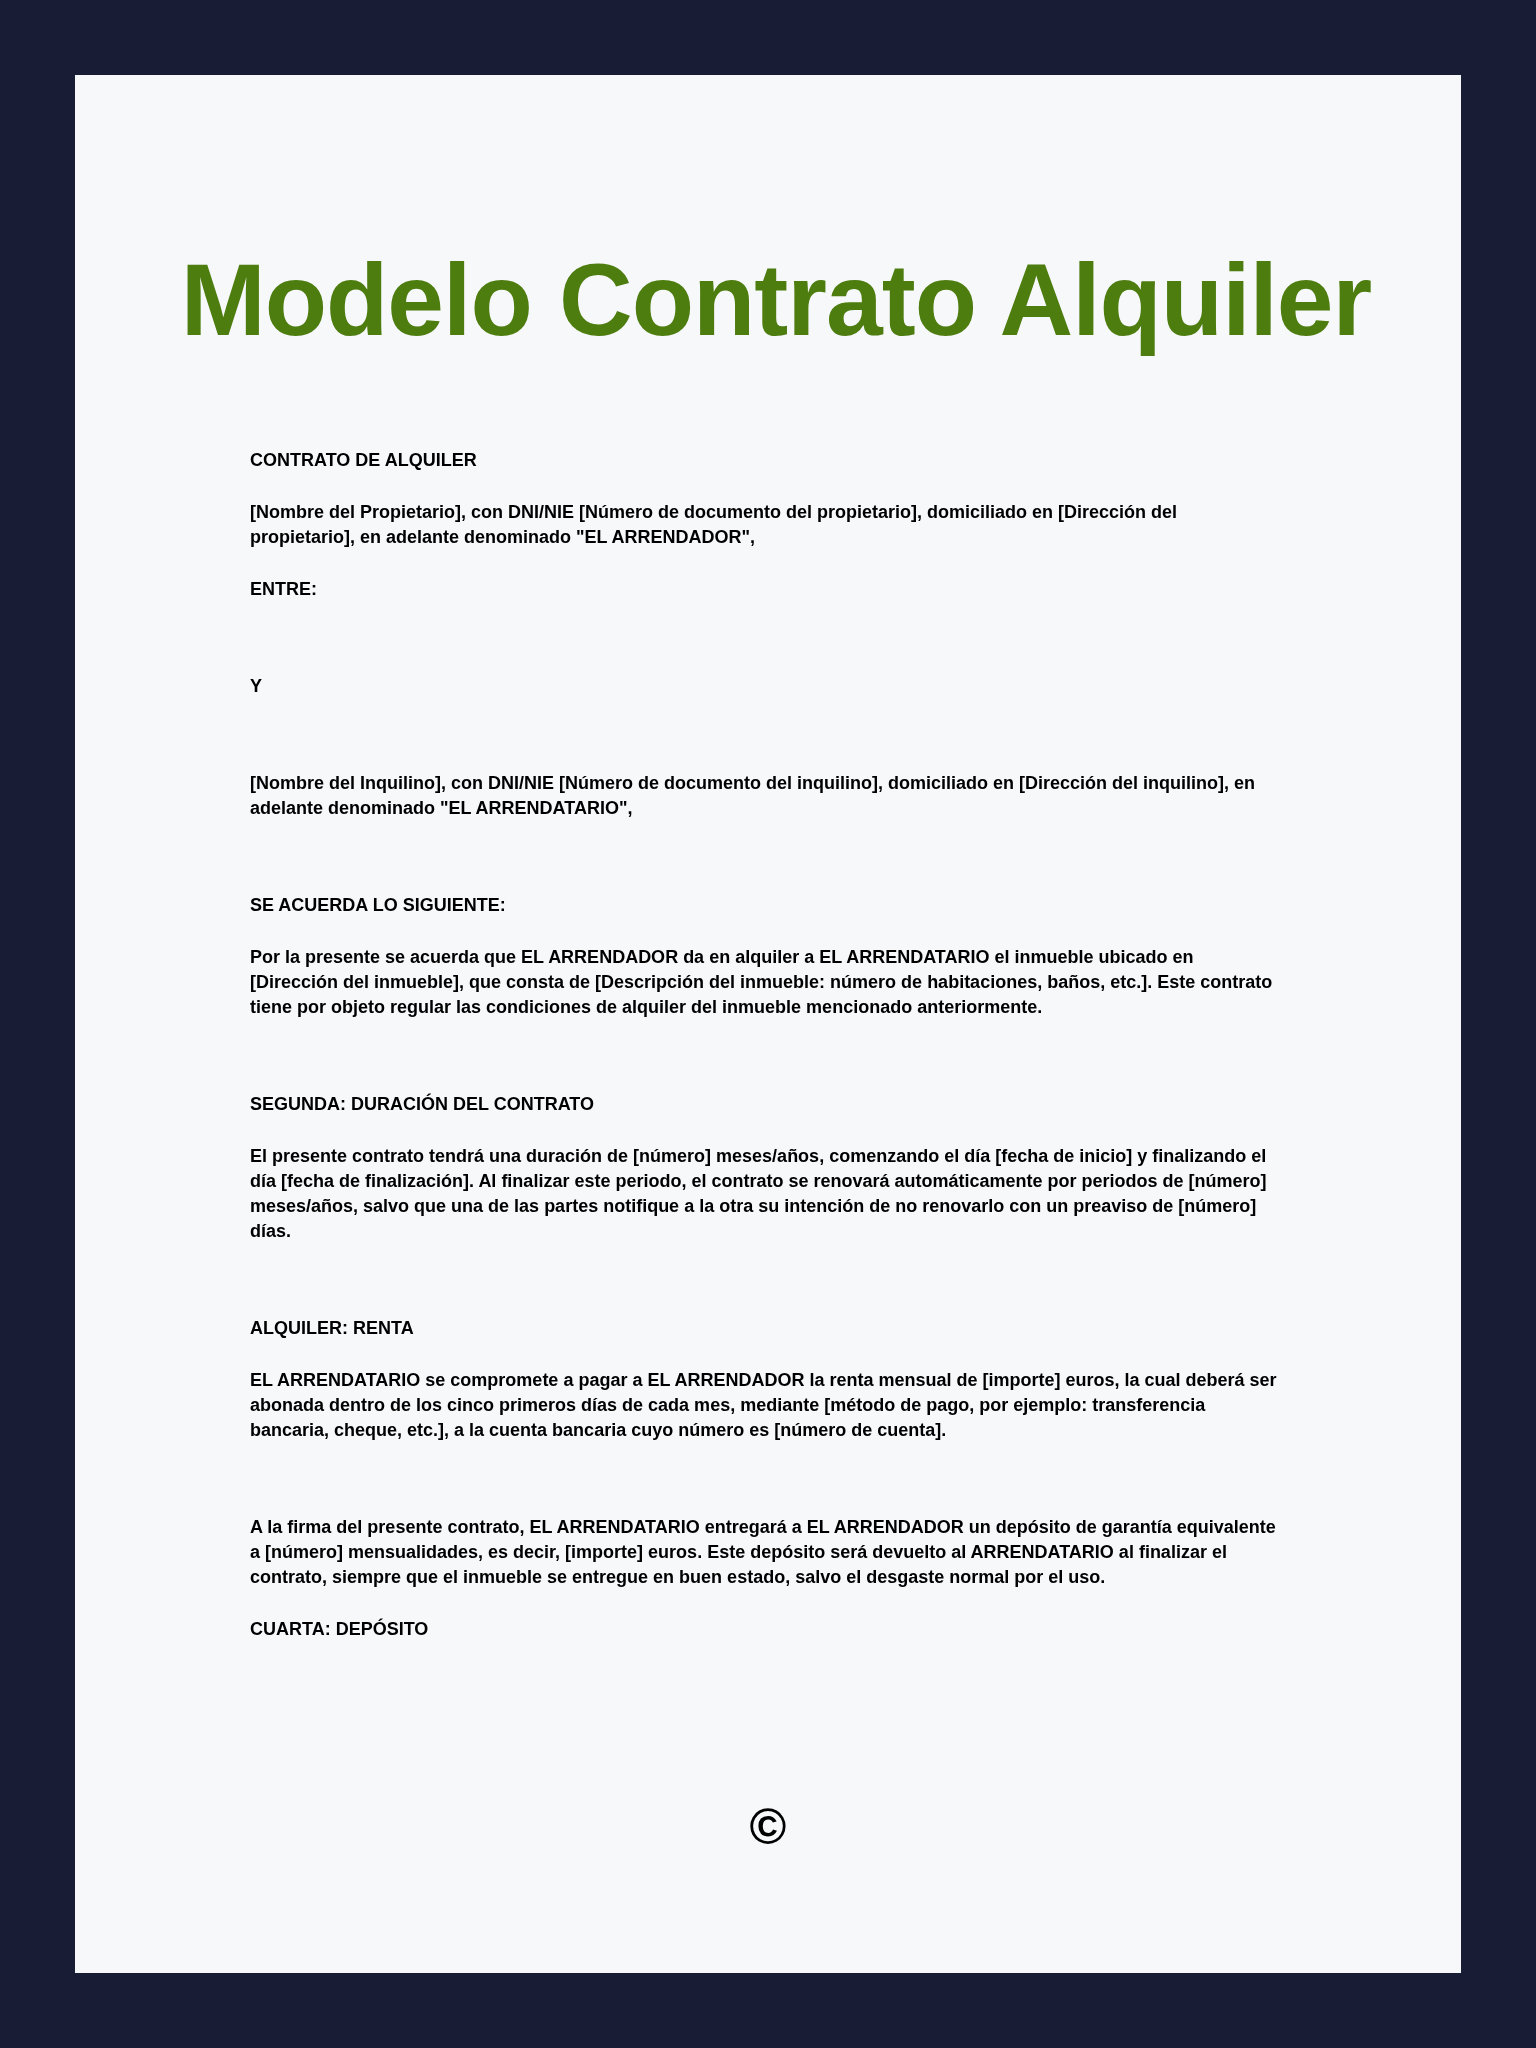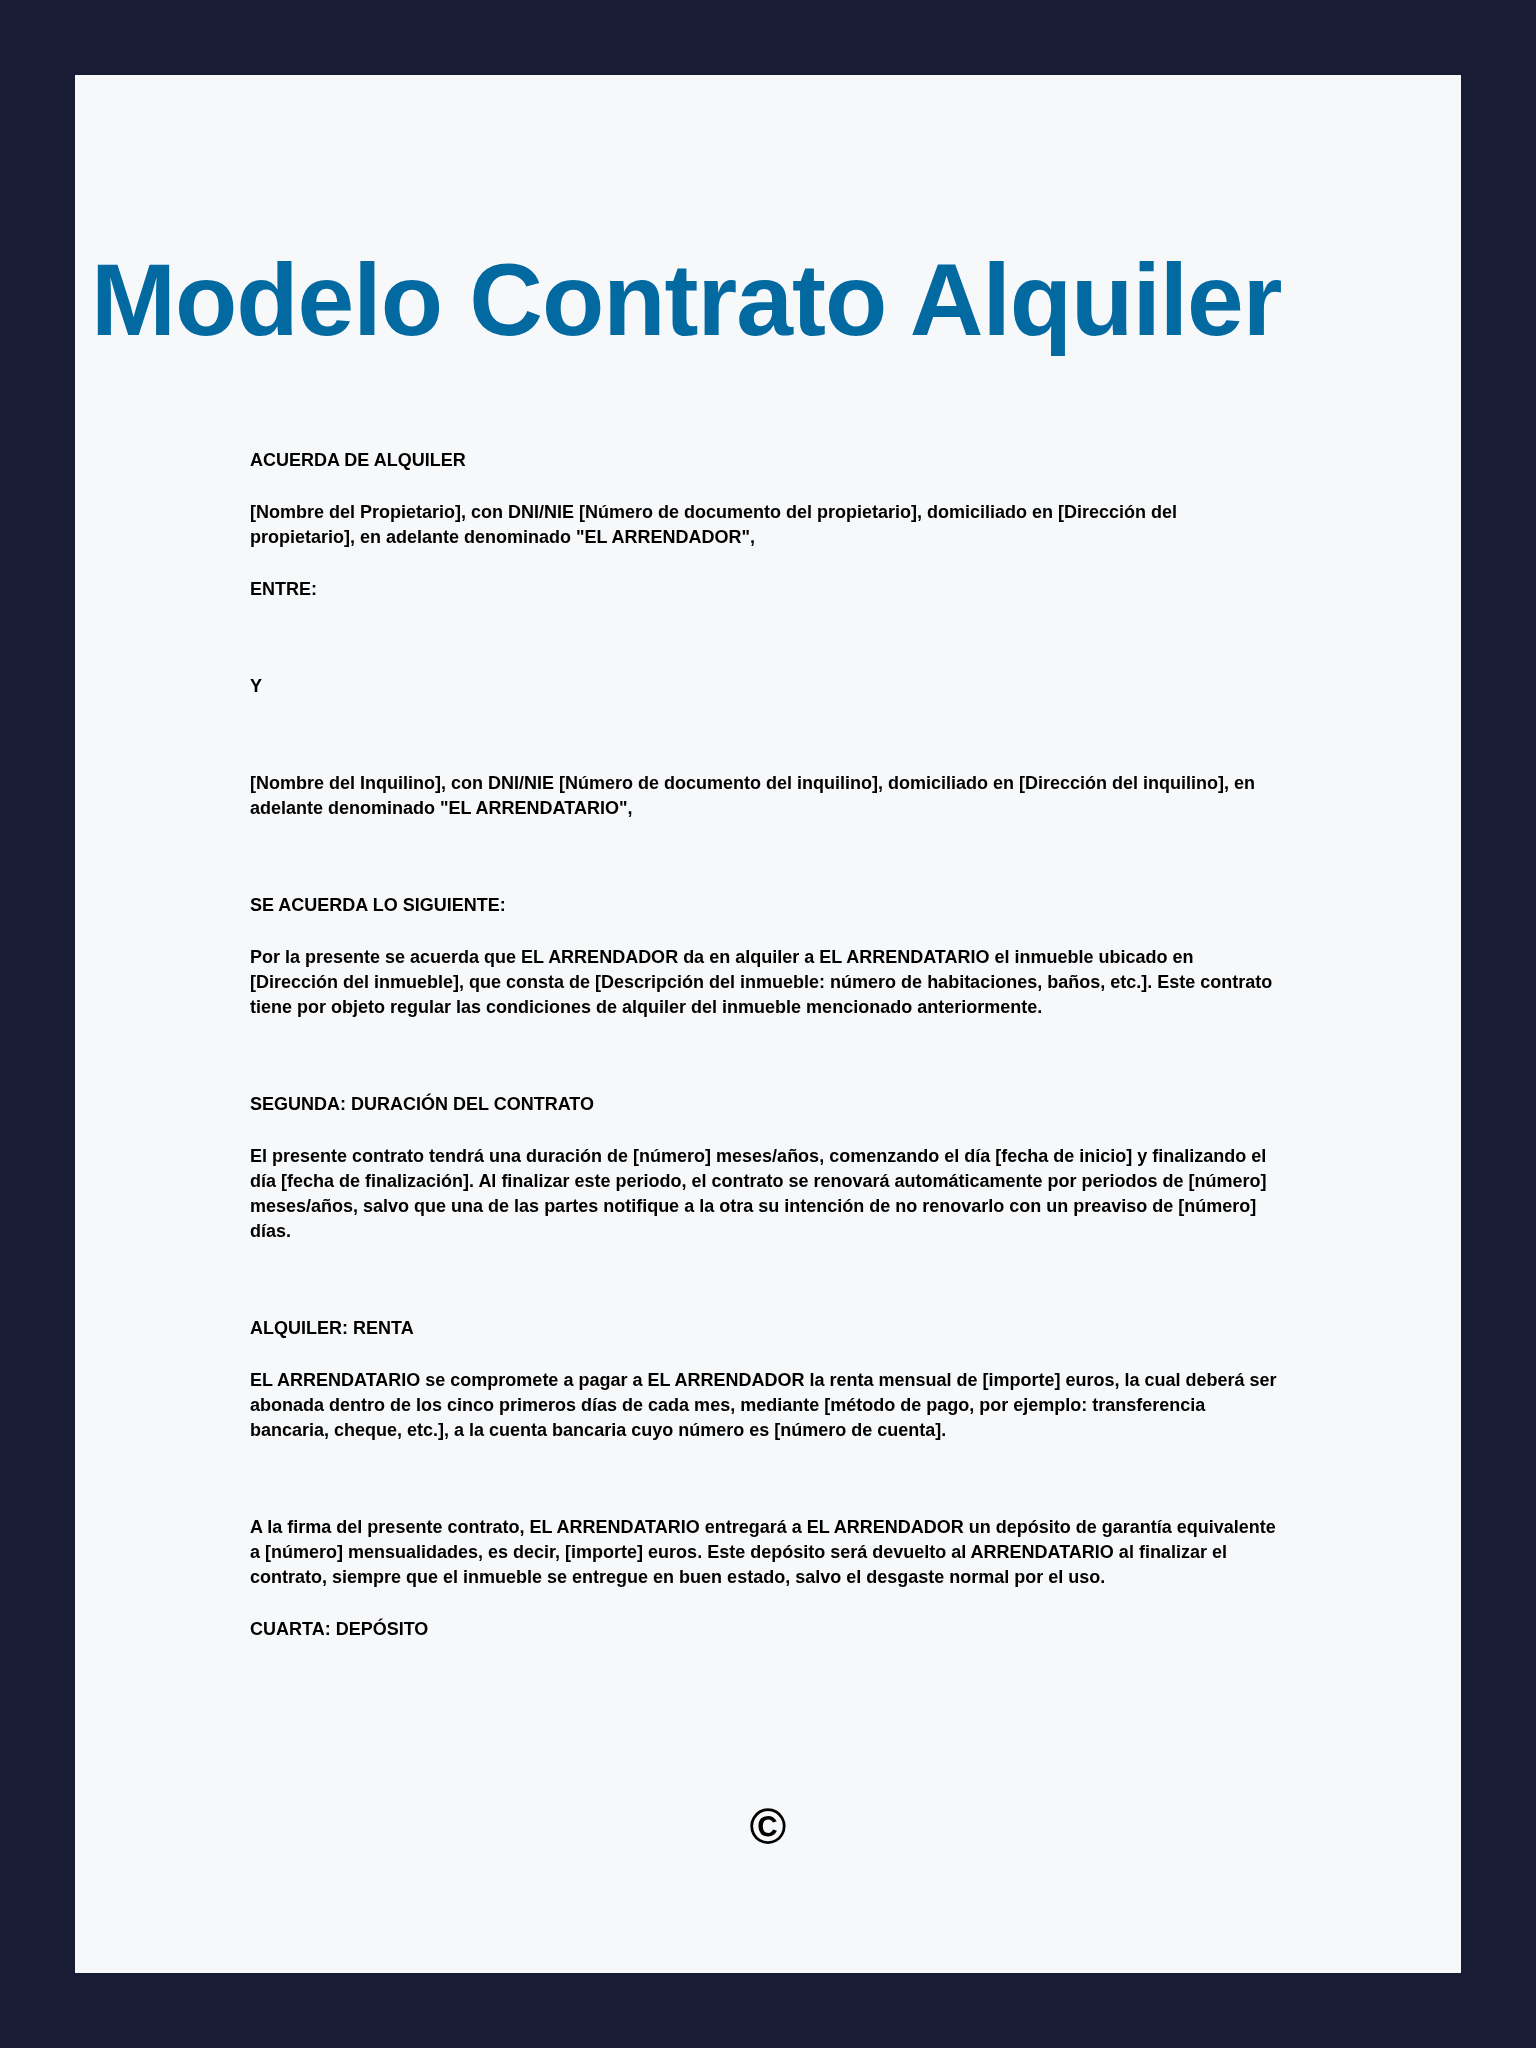--- a/index.html
+++ b/index.html
@@ -21,25 +21,26 @@
     position: absolute;
     left: 75px;
     top: 75px;
     right: 75px;
     bottom: 75px;
     background: #f7f8fa;
     overflow: hidden;
   }
   .doc-title {
     margin: 174px 0 0 16px;
+    text-align: center;
     font-size: 102px;
     line-height: 1;
     font-weight: 700;
     letter-spacing: -1px;
-    color: #0369a1;
+    color: #4d7c0f;
   }
   .doc-body {
     margin: 97px 0 0 175px;
     width: 1036px;
   }
   .doc-p {
     margin: 27px 0;
     font-size: 18px;
     line-height: 25px;
     font-weight: 700;
@@ -60,21 +61,21 @@
     color: #000000;
   }
 </style>
 </head>
 <body>
 
 <div class="frame">
   <div class="page">
     <h1 class="doc-title">Modelo Contrato Alquiler</h1>
     <div class="doc-body">
-        <p class="doc-p">ACUERDA DE ALQUILER</p>
+        <p class="doc-p">CONTRATO DE ALQUILER</p>
         <p class="doc-p">[Nombre del Propietario], con DNI/NIE [Número de documento del propietario], domiciliado en [Dirección del propietario], en adelante denominado "EL ARRENDADOR",</p>
         <p class="doc-p">ENTRE:</p>
         <p class="doc-p blank"></p>
         <p class="doc-p">Y</p>
         <p class="doc-p blank"></p>
         <p class="doc-p">[Nombre del Inquilino], con DNI/NIE [Número de documento del inquilino], domiciliado en [Dirección del inquilino], en adelante denominado "EL ARRENDATARIO",</p>
         <p class="doc-p blank"></p>
         <p class="doc-p">SE ACUERDA LO SIGUIENTE:</p>
         <p class="doc-p">Por la presente se acuerda que EL ARRENDADOR da en alquiler a EL ARRENDATARIO el inmueble ubicado en [Dirección del inmueble], que consta de [Descripción del inmueble: número de habitaciones, baños, etc.]. Este contrato tiene por objeto regular las condiciones de alquiler del inmueble mencionado anteriormente.</p>
         <p class="doc-p blank"></p>

